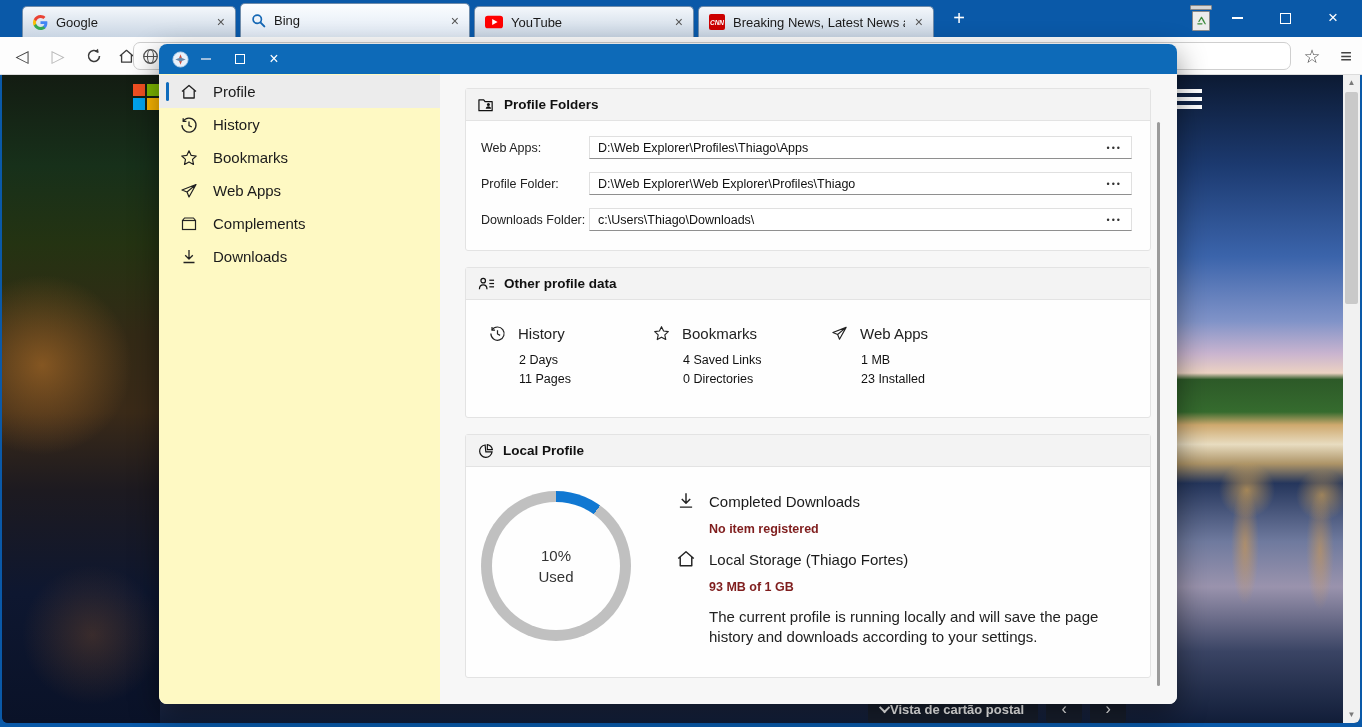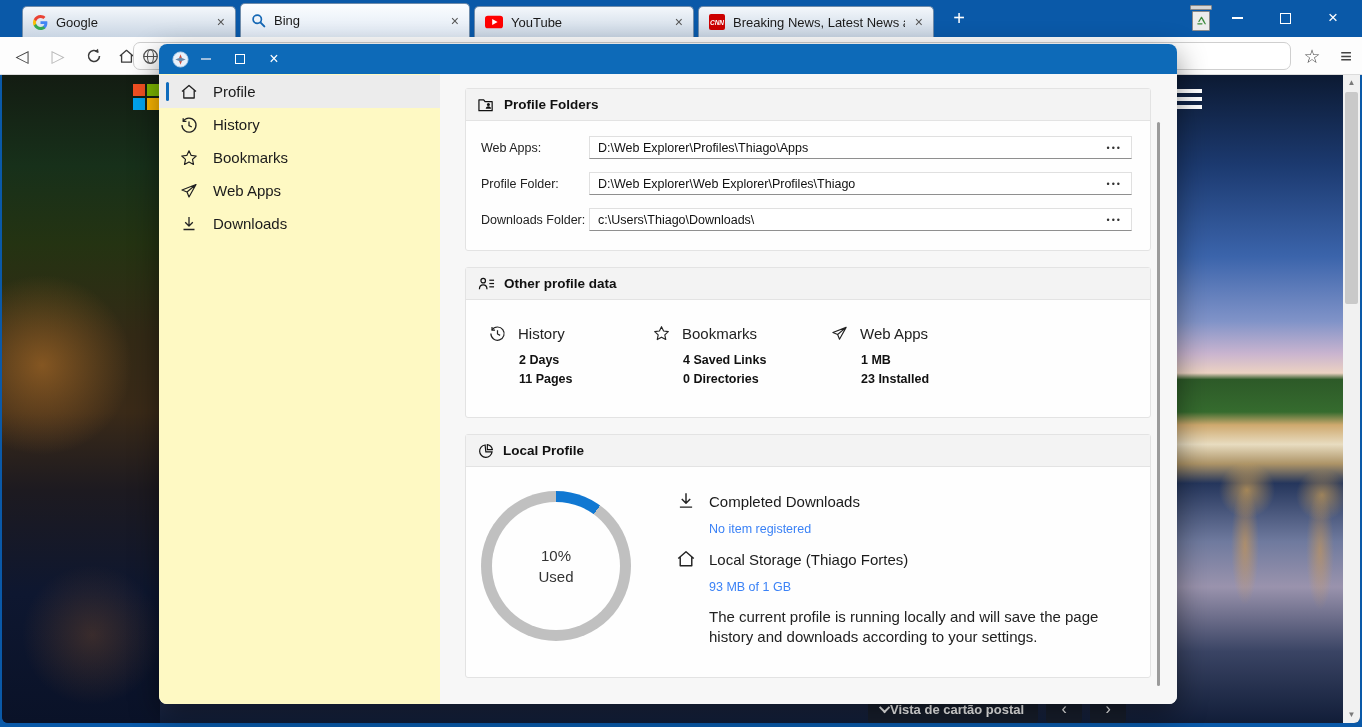--- a/index.html
+++ b/index.html
@@ -88,29 +88,29 @@
   .pf-label { width:108px; font-size:12.5px; color:#222; }
   .pf-field { flex:1; position:relative; }
   .pf-field input { width:100%; height:23px; border:1px solid #e0e0e0; border-bottom-color:#8f8f8f; background:#fff;
                     font-family:"Liberation Sans",sans-serif; font-size:12.5px; color:#111; padding:0 34px 0 8px; }
   .pf-dots { position:absolute; right:4px; top:0; height:23px; display:flex; align-items:center; font-size:9px; letter-spacing:2px; color:#333; padding:0 6px; }
 
   .op-body { display:flex; padding:25px 0 28px 23px; }
   .stat { }
   .stat-1 { width:164px; } .stat-2 { width:178px; }
   .stat-hd { display:flex; align-items:center; gap:12px; font-size:15px; color:#222; }
-  .stat-lines { margin:9px 0 0 30px; font-size:12.5px; font-weight:bold; color:#111; line-height:19px; }
+  .stat-lines { margin:9px 0 0 30px; font-size:12.5px; font-weight:normal; color:#111; line-height:19px; }
 
   .lp-body { display:flex; padding:24px 18px 30px 15px; }
   .donut-wrap { width:150px; margin-right:45px; }
   .donut { width:150px; height:150px; border-radius:50%; display:flex; align-items:center; justify-content:center; }
   .donut-hole { width:128px; height:128px; border-radius:50%; background:#fefefe; display:flex; flex-direction:column; align-items:center; justify-content:center; font-size:15px; color:#333; line-height:21px; }
   .lp-col { width:492px; }
   .lp-item { display:flex; align-items:center; gap:13px; font-size:15px; color:#1b1b1b; margin-bottom:11px; }
-  .lp-detail { margin:0 0 13px 33px; font-size:12.5px; font-weight:normal; color:#3b82f6; }
+  .lp-detail { margin:0 0 13px 33px; font-size:12.5px; font-weight:bold; color:#7f1d1d; }
   .lp-desc { margin:6px 0 0 33px; font-size:15px; color:#222; line-height:20px; }
 
   svg { display:block; }
 </style>
 </head>
 <body>
 
 <div class="window">
 
   <div class="tabbar">
@@ -255,20 +255,27 @@
           <svg width="18" height="18" viewBox="0 0 18 18">
               <path d="M9 1.8 L11.2 6.4 L16.2 7 L12.5 10.4 L13.5 15.4 L9 12.9 L4.5 15.4 L5.5 10.4 L1.8 7 L6.8 6.4 Z" fill="none" stroke="#222" stroke-width="1.2" stroke-linejoin="round"></path>
             </svg>
           <span>Bookmarks</span>
         </div>
         <div class="side-item">
           <svg width="18" height="18" viewBox="0 0 18 18">
               <path d="M16 2.5 L2 8 L7 10 L9 15 Z M7 10 L16 2.5" fill="none" stroke="#222" stroke-width="1.2" stroke-linejoin="round"></path>
             </svg>
           <span>Web Apps</span>
+        </div>
+        <div class="side-item">
+          <svg width="18" height="18" viewBox="0 0 18 18">
+              <rect x="2.5" y="5.5" width="13" height="9" fill="none" stroke="#222" stroke-width="1.2"></rect>
+              <path d="M2.5 5.5 L4.5 3 H13.5 L15.5 5.5" fill="none" stroke="#222" stroke-width="1.2" stroke-linejoin="round"></path>
+            </svg>
+          <span>Complements</span>
         </div>
         <div class="side-item">
           <svg width="18" height="18" viewBox="0 0 18 18">
               <path d="M9 2 V10.5 M5.2 7.2 L9 11 L12.8 7.2 M3.5 14.5 H14.5" fill="none" stroke="#222" stroke-width="1.3" stroke-linejoin="round"></path>
             </svg>
           <span>Downloads</span>
         </div>
       </div>
 
       <div class="content">

